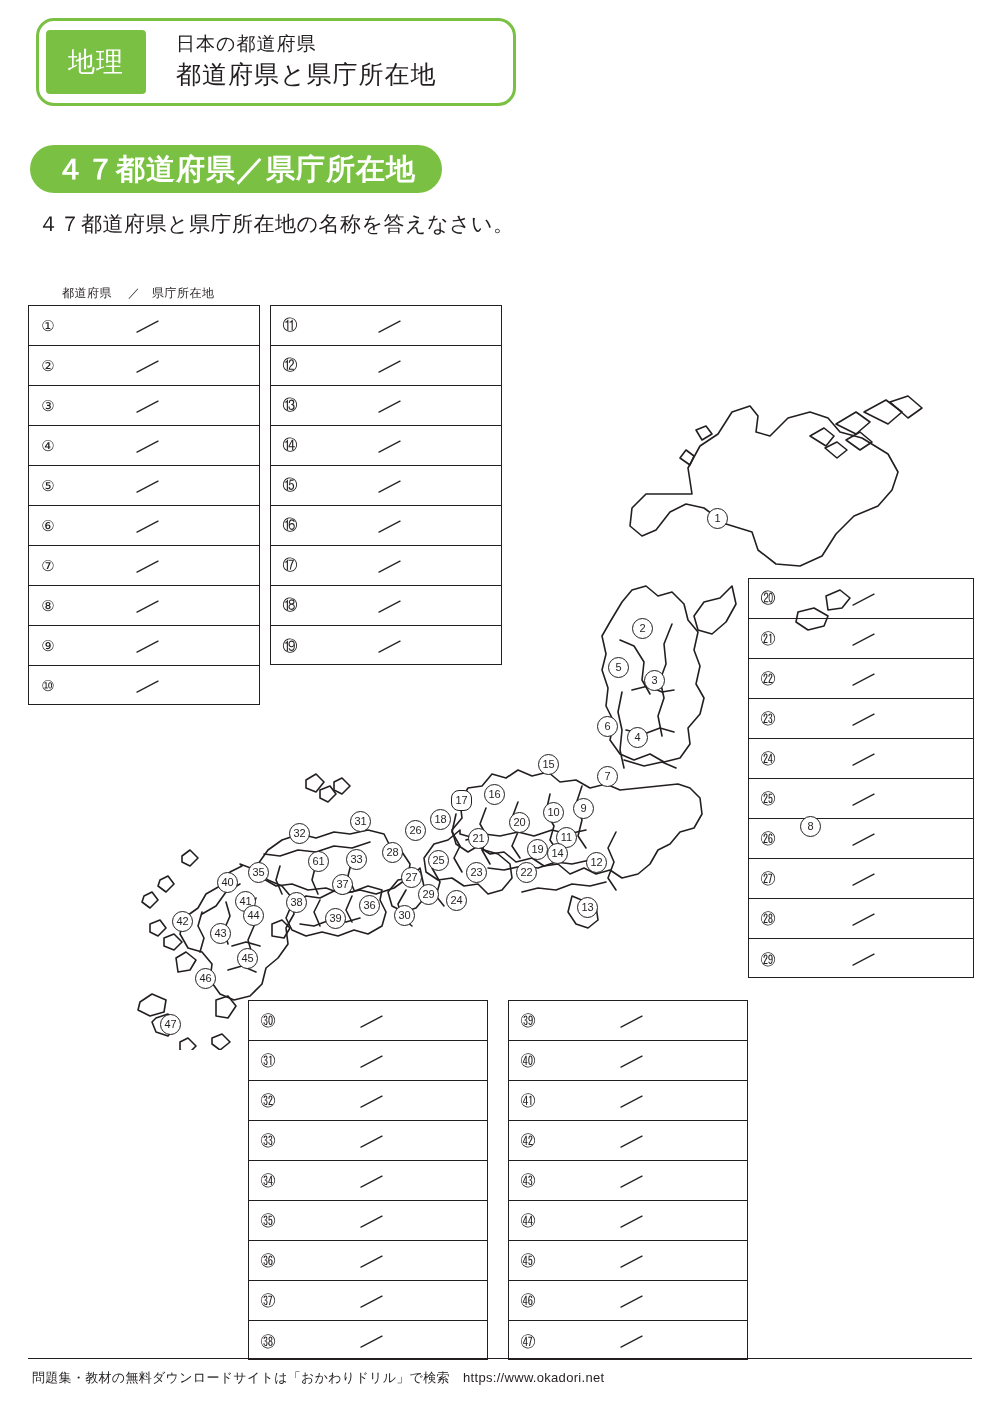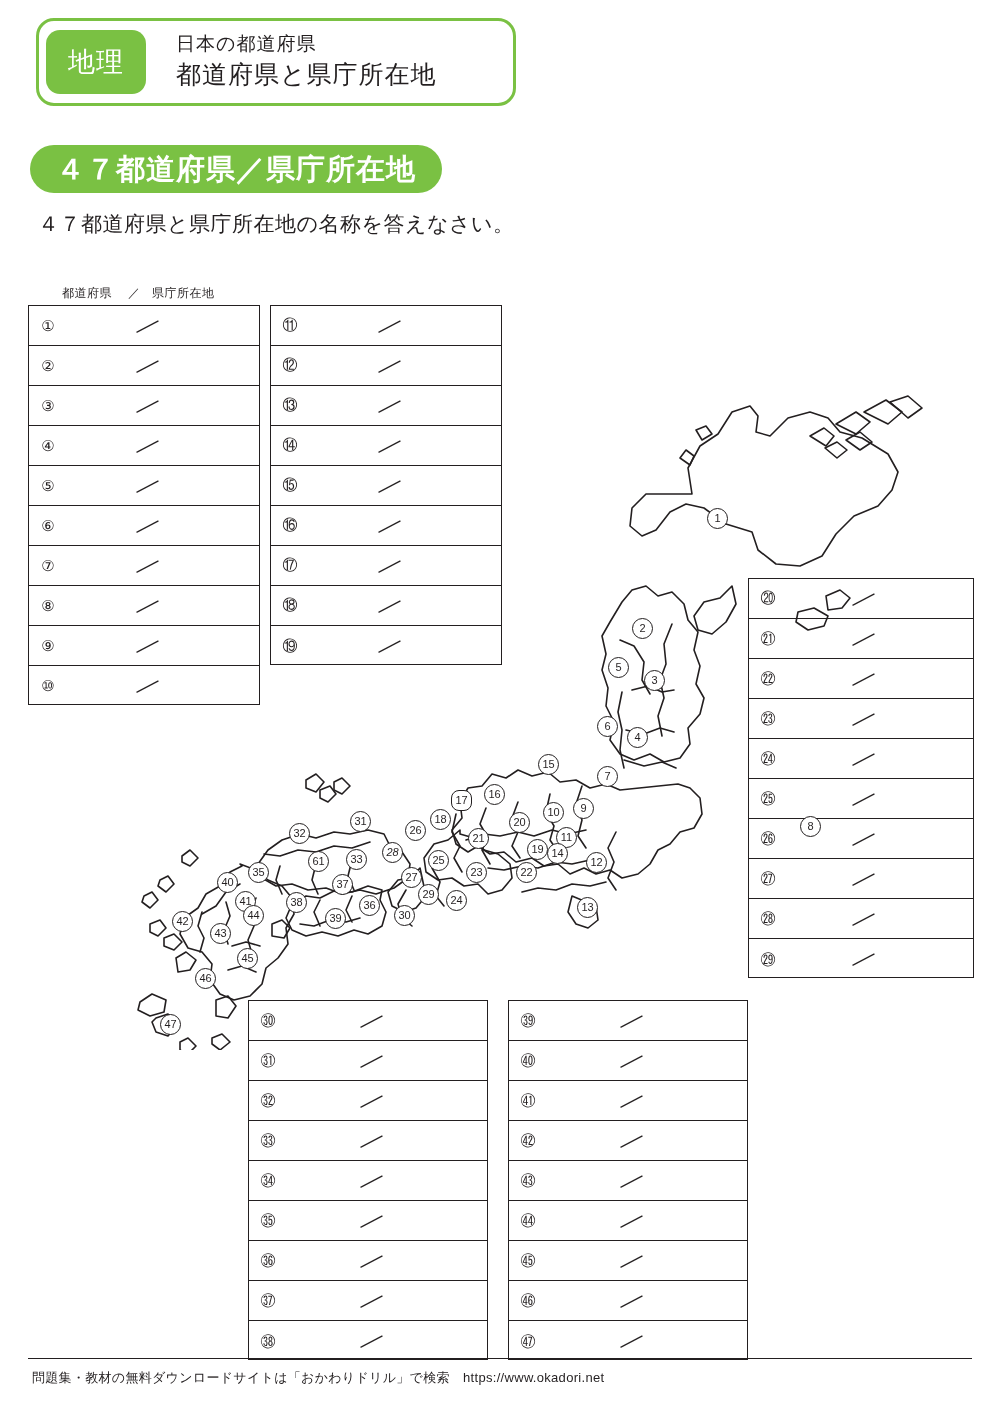--- a/index.html
+++ b/index.html
@@ -28,21 +28,21 @@
     box-sizing: border-box;
     background: #ffffff;
   }
   .subject-tag {
     position: absolute;
     left: 46px;
     top: 30px;
     width: 100px;
     height: 64px;
     background: #7ac143;
-    border-radius: 14px;
+    border-radius: 4px;
     color: #ffffff;
     font-size: 27px;
     line-height: 64px;
     text-align: center;
     letter-spacing: 1px;
   }
   .header-line1 {
     position: absolute;
     left: 176px;
     top: 31px;
@@ -479,21 +479,21 @@
     <div class="map-label" style="left: 310px; top: 419px;">18</div>
     <div class="map-label" style="left: 407px; top: 449px;">19</div>
     <div class="map-label" style="left: 389px; top: 422px;">20</div>
     <div class="map-label" style="left: 348px; top: 438px;">21</div>
     <div class="map-label" style="left: 396px; top: 472px;">22</div>
     <div class="map-label" style="left: 346px; top: 472px;">23</div>
     <div class="map-label" style="left: 326px; top: 500px;">24</div>
     <div class="map-label" style="left: 308px; top: 460px;">25</div>
     <div class="map-label" style="left: 285px; top: 430px;">26</div>
     <div class="map-label" style="left: 281px; top: 477px;">27</div>
-    <div class="map-label" style="left: 262px; top: 452px; font-style: italic;">28</div>
+    <div class="map-label" style="left: 262px; top: 452px;">28</div>
     <div class="map-label" style="left: 298px; top: 494px;">29</div>
     <div class="map-label" style="left: 274px; top: 515px;">30</div>
     <div class="map-label" style="left: 230px; top: 421px;">31</div>
     <div class="map-label" style="left: 169px; top: 433px;">32</div>
     <div class="map-label" style="left: 226px; top: 459px;">33</div>
     <div class="map-label" style="left: 188px; top: 461px;">61</div>
     <div class="map-label" style="left: 128px; top: 472px;">35</div>
     <div class="map-label" style="left: 239px; top: 505px;">36</div>
     <div class="map-label" style="left: 212px; top: 484px;">37</div>
     <div class="map-label" style="left: 166px; top: 502px;">38</div>

